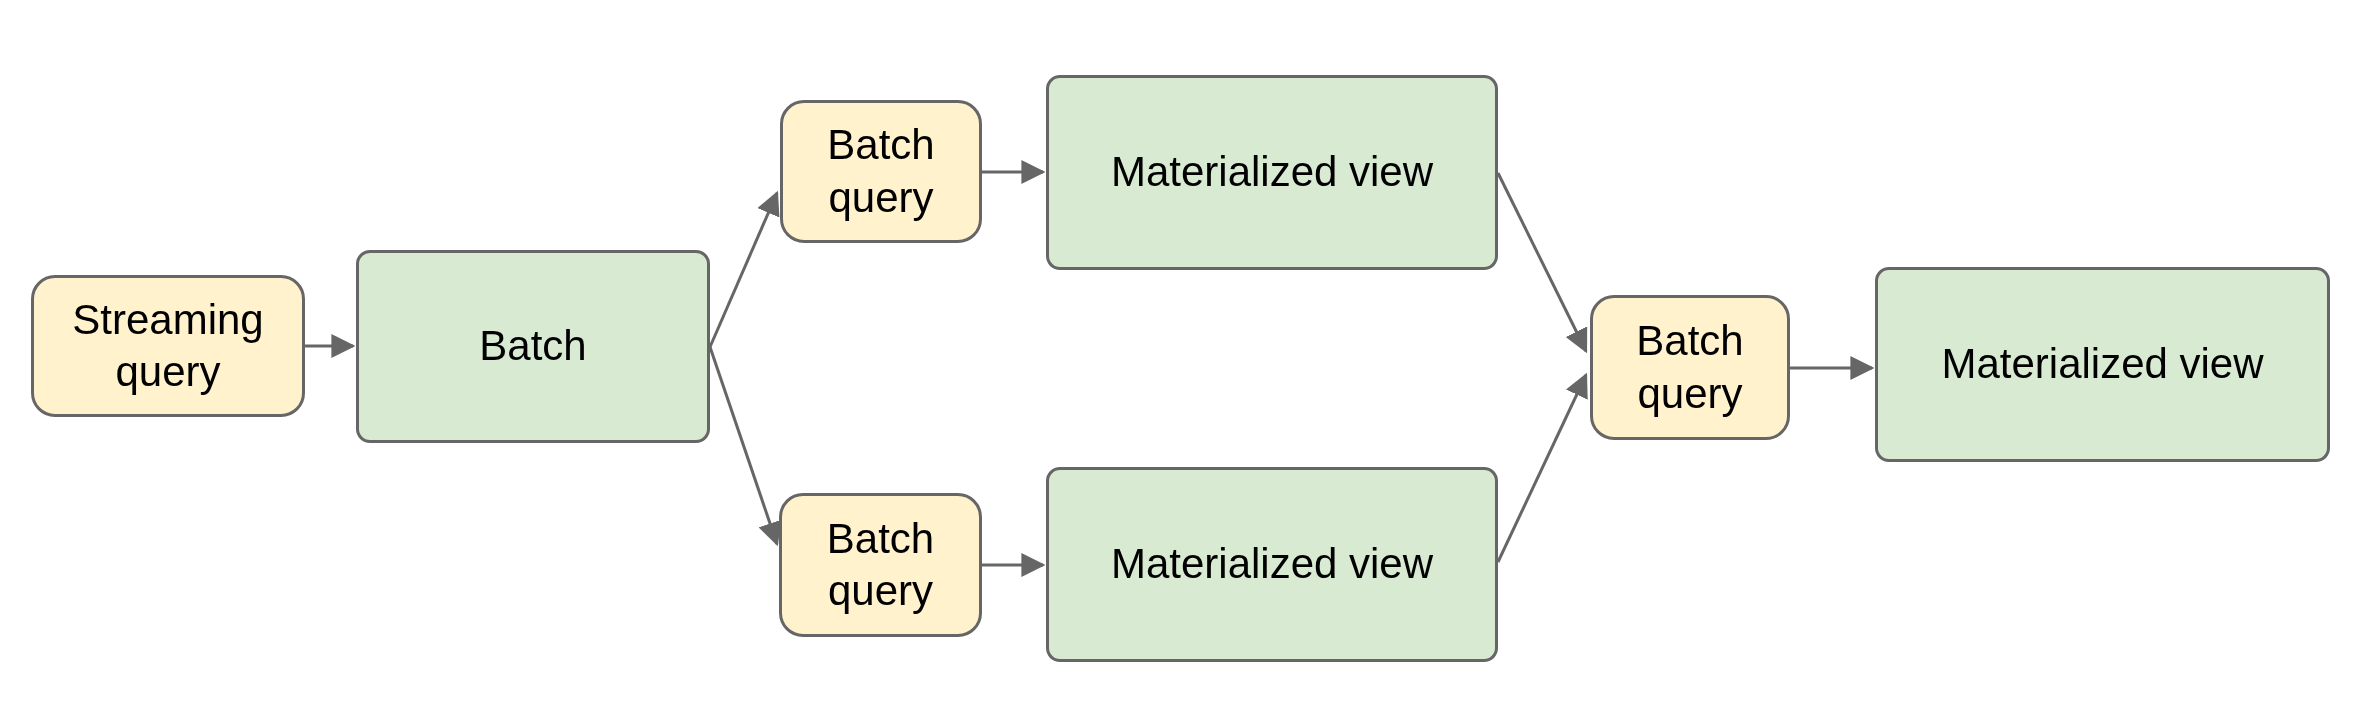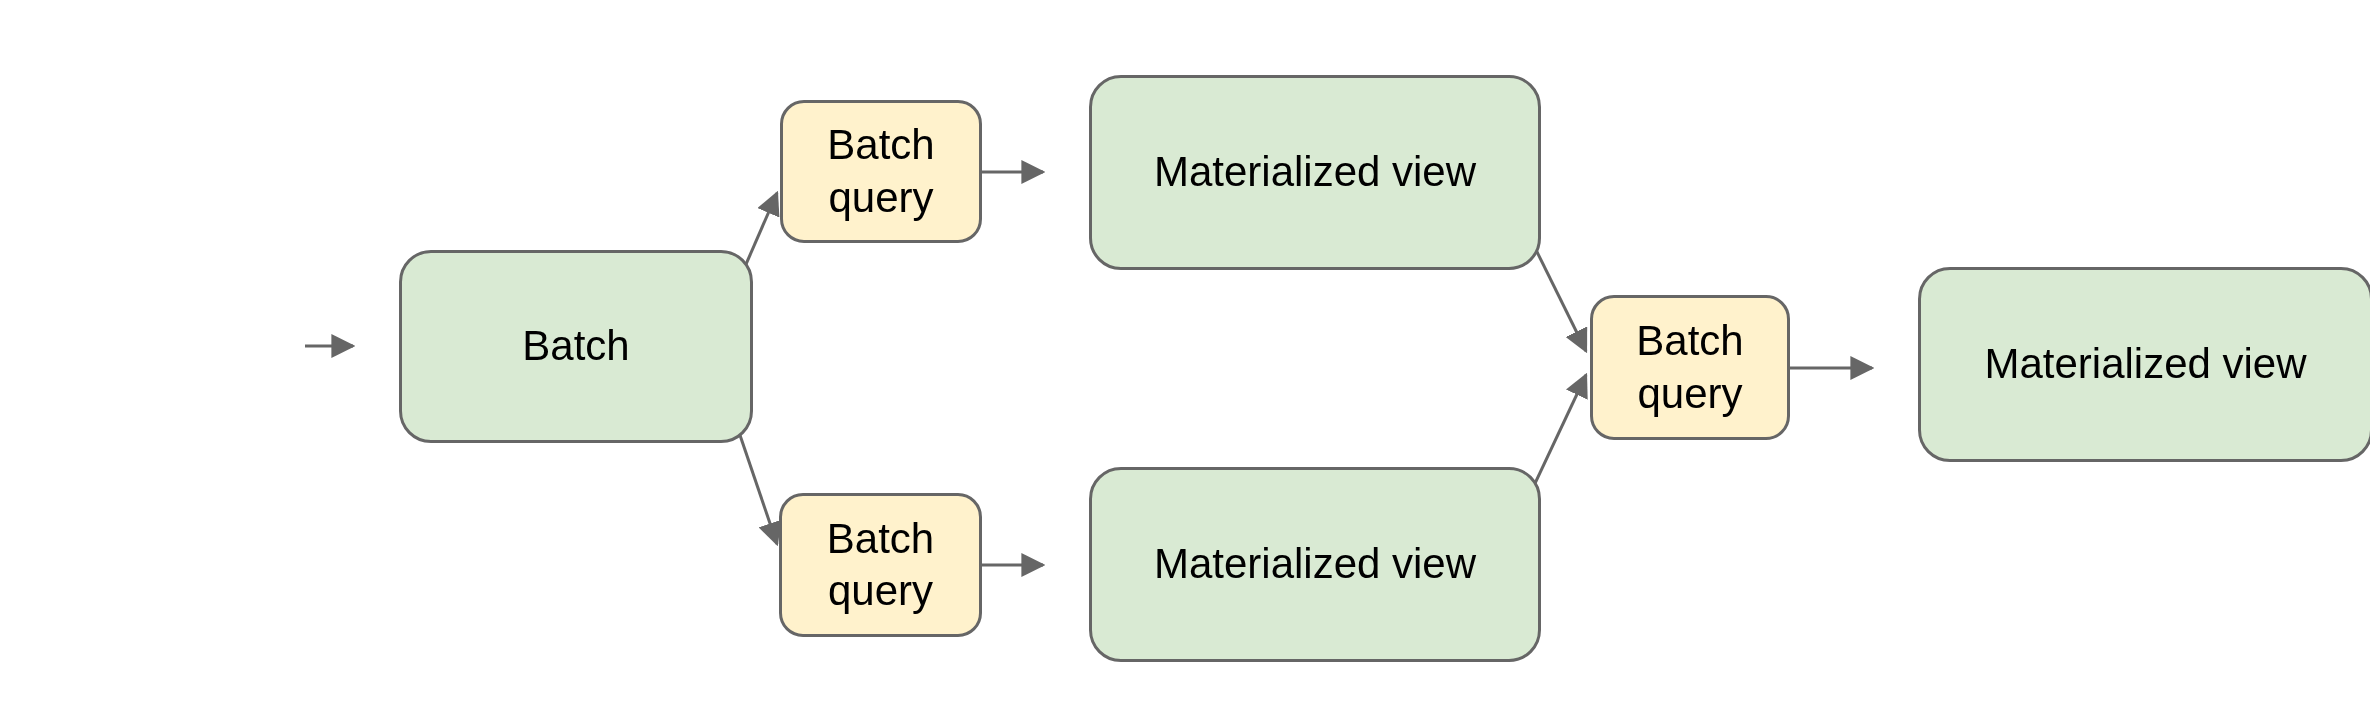--- a/index.html
+++ b/index.html
@@ -33,22 +33,21 @@
     color: #000000;
     font-size: 42px;
     line-height: 1.25;
   }
   .node-query {
     background: #FFF2CC;
     border-radius: 24px;
   }
   .node-green {
     background: #D9EAD3;
-    border-radius: 32px;
-    margin-left: 43px;
+    border-radius: 14px;
   }
   .node-label {
     display: block;
     padding: 0 6px;
   }
   #n-streaming   { left: 31px;   top: 275px; width: 274px; height: 142px; }
   #n-table       { left: 356px;  top: 250px; width: 354px; height: 193px; }
   #n-batch-top   { left: 780px;  top: 100px; width: 202px; height: 143px; }
   #n-mv-top      { left: 1046px; top: 75px;  width: 452px; height: 195px; }
   #n-batch-bot   { left: 779px;  top: 493px; width: 203px; height: 144px; }
@@ -75,20 +74,23 @@
     <line class="edge" x1="305" y1="346" x2="353" y2="346" marker-end="url(#arrowhead)"></line>
     <line class="edge" x1="710" y1="347" x2="777" y2="193" marker-end="url(#arrowhead)"></line>
     <line class="edge" x1="982" y1="172" x2="1043" y2="172" marker-end="url(#arrowhead)"></line>
     <line class="edge" x1="710" y1="347" x2="777" y2="544" marker-end="url(#arrowhead)"></line>
     <line class="edge" x1="982" y1="565" x2="1043" y2="565" marker-end="url(#arrowhead)"></line>
     <line class="edge" x1="1498" y1="173" x2="1586" y2="351" marker-end="url(#arrowhead)"></line>
     <line class="edge" x1="1498" y1="562" x2="1586" y2="375" marker-end="url(#arrowhead)"></line>
     <line class="edge" x1="1790" y1="368" x2="1872" y2="368" marker-end="url(#arrowhead)"></line>
   </svg>
 
+  <div id="n-streaming" class="node node-query">
+    <span class="node-label">Streaming query</span>
+  </div>
 
   <div id="n-table" class="node node-green">
     <span class="node-label">Batch</span>
   </div>
 
   <div id="n-batch-top" class="node node-query">
     <span class="node-label">Batch query</span>
   </div>
 
   <div id="n-mv-top" class="node node-green">

